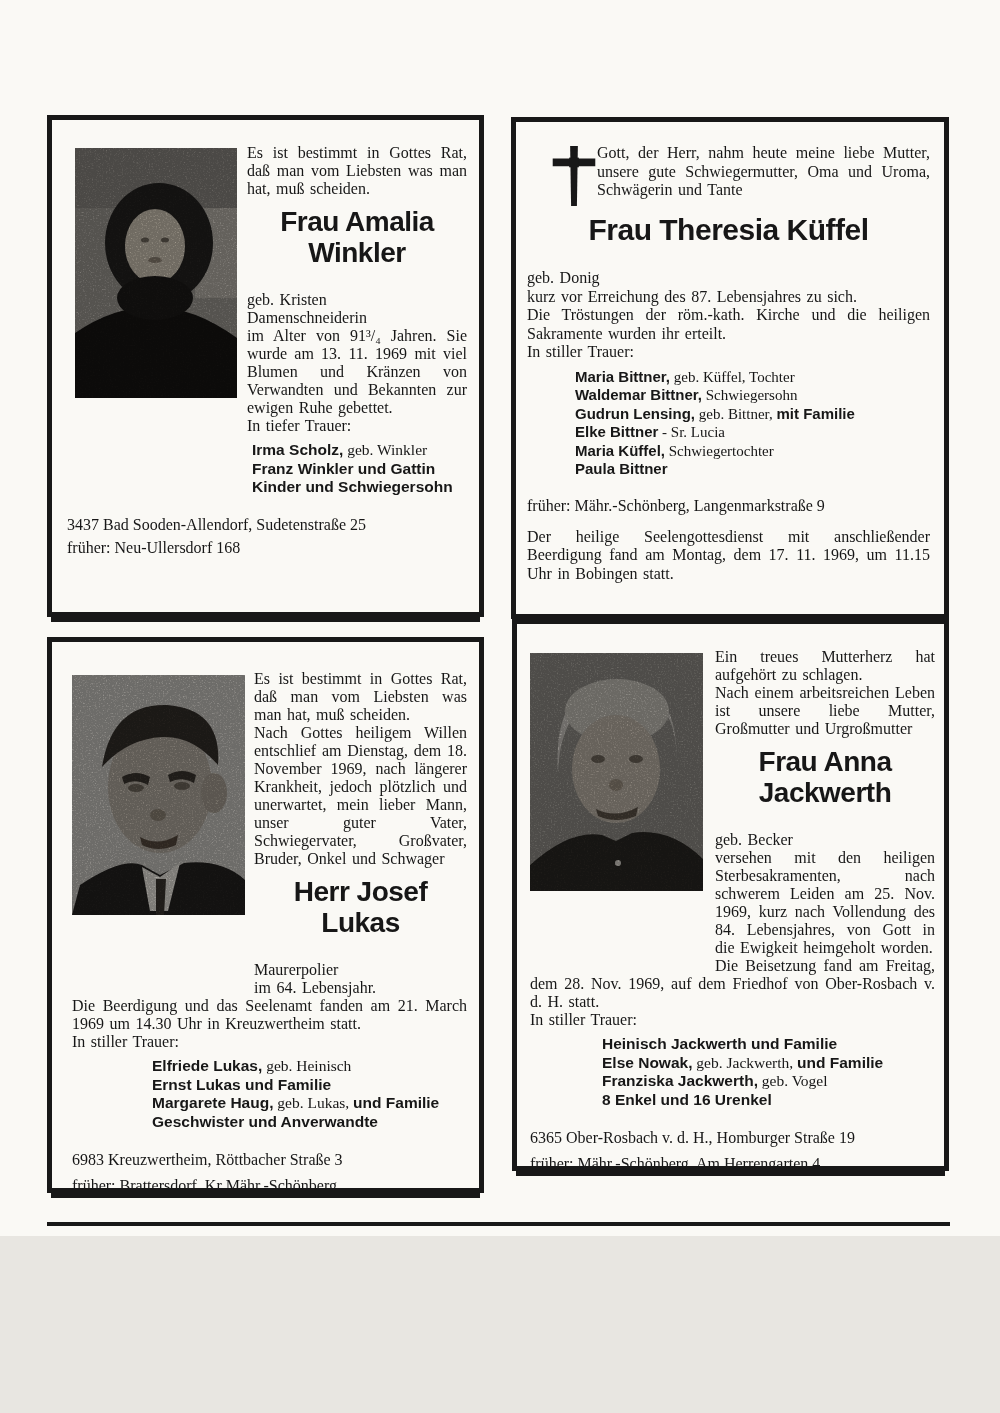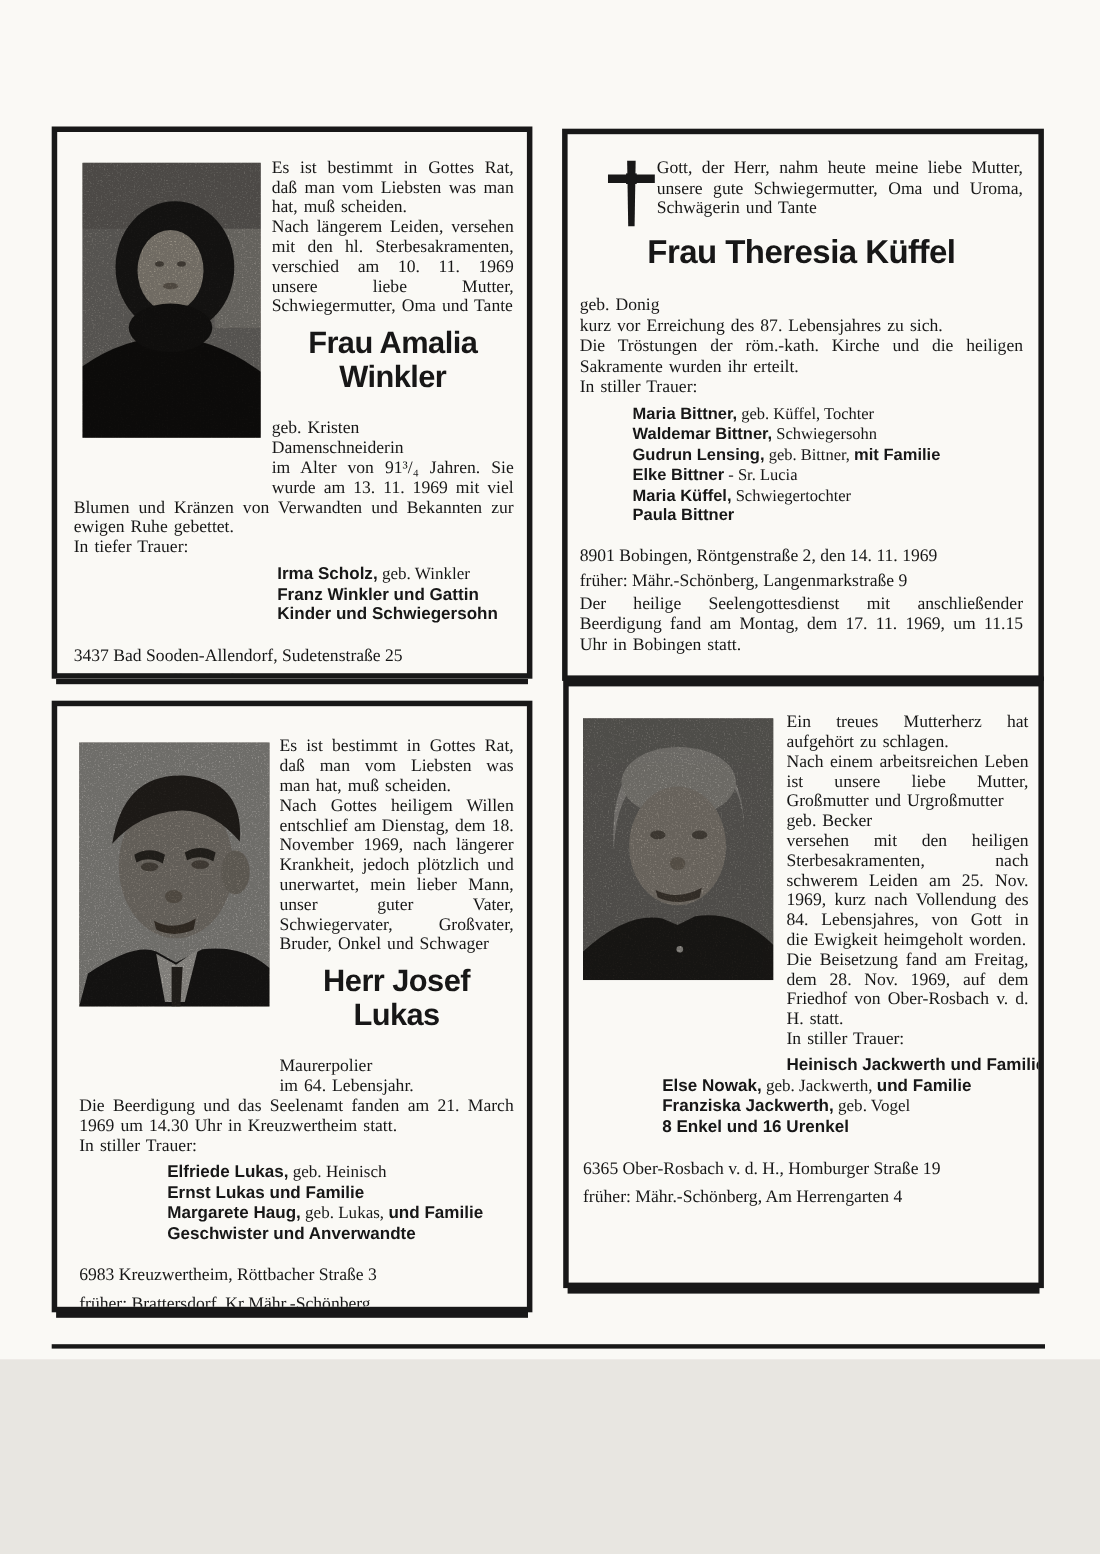--- a/index.html
+++ b/index.html
@@ -88,21 +88,20 @@
         <ellipse cx="80" cy="98" rx="30" ry="37" fill="#cdc4b4"></ellipse>
         <ellipse cx="70" cy="92" rx="4" ry="2.5" fill="#6d655a"></ellipse>
         <ellipse cx="90" cy="92" rx="4" ry="2.5" fill="#6d655a"></ellipse>
         <ellipse cx="80" cy="112" rx="7" ry="3" fill="#8d8274"></ellipse>
         <path d="M0,250 L0,185 Q80,130 162,190 L162,250 Z" fill="#171513"></path>
         <ellipse cx="80" cy="150" rx="38" ry="22" fill="#1d1b19"></ellipse>
         <rect width="162" height="250" filter="url(#gr1)" opacity="0.45"></rect>
       </svg>
     </div>
     <p>Es ist bestimmt in Gottes Rat, daß man vom Liebsten was man hat, muß scheiden.</p>
-    <p class="gap">Nach längerem Leiden, versehen mit den hl. Sterbesakramenten, verschied am 10. 11. 1969 unsere liebe Mutter, Schwiegermutter, Oma und Tante</p>
     <h2 class="name">Frau Amalia Winkler</h2>
     <p class="center-line">geb. Kristen</p>
     <p class="center-line">Damenschneiderin</p>
     <p class="gap">im Alter von 91³/₄ Jahren. Sie wurde am 13. 11. 1969 mit viel Blumen und Kränzen von Verwandten und Bekannten zur ewigen Ruhe gebettet.</p>
     <p class="trauer ind1">In tiefer Trauer:</p>
     <div class="mourners ind1">
       <div><span>Irma Scholz,</span><span class="reg"> geb. Winkler</span></div>
       <div><span>Franz Winkler und Gattin</span></div>
       <div><span>Kinder und Schwiegersohn</span></div>
     </div>
@@ -128,24 +127,23 @@
     <p class="trauer ind2">In stiller Trauer:</p>
     <div class="mourners ind2">
       <div><span>Maria Bittner,</span><span class="reg"> geb. Küffel, Tochter</span></div>
       <div><span>Waldemar Bittner,</span><span class="reg"> Schwiegersohn</span></div>
       <div><span>Gudrun Lensing,</span><span class="reg"> geb. Bittner, </span><span>mit Familie</span></div>
       <div><span>Elke Bittner</span><span class="reg"> - Sr. Lucia</span></div>
       <div><span>Maria Küffel,</span><span class="reg"> Schwiegertochter</span></div>
       <div><span>Paula Bittner</span></div>
     </div>
     <div class="addr">
-      <div>8901 Bobingen, Röntgenstraße 2, den 14. 11. 1969</div>
       <div>früher: Mähr.-Schönberg, Langenmarkstraße 9</div>
     </div>
-    <p class="gap" style="margin-top:1px">Der heilige Seelengottesdienst mit anschließender Beerdigung fand am Montag, dem 17. 11. 1969, um 11.15 Uhr in Bobingen statt.</p>
+    <p class="gap" style="margin-top:11px">Der heilige Seelengottesdienst mit anschließender Beerdigung fand am Montag, dem 17. 11. 1969, um 11.15 Uhr in Bobingen statt.</p>
   </article>
 
   <article class="notice" id="n3">
     <div class="photo">
       <svg viewBox="0 0 173 240" preserveAspectRatio="none" aria-hidden="true">
         <defs>
             <filter id="gr3">
               <feTurbulence type="fractalNoise" baseFrequency="0.7" numOctaves="2" seed="11" stitchTiles="stitch"></feTurbulence>
               <feColorMatrix type="matrix" values="0 0 0 0 0  0 0 0 0 0  0 0 0 0 0  0.7 0.7 0.7 0 0"></feColorMatrix>
             </filter>
@@ -202,20 +200,21 @@
         <ellipse cx="106" cy="106" rx="7" ry="4" fill="#6e665b"></ellipse>
         <ellipse cx="86" cy="132" rx="7" ry="6" fill="#998e7f"></ellipse>
         <path d="M66,156 Q86,166 108,154 L106,163 Q86,171 68,163 Z" fill="#5b5146"></path>
         <path d="M0,238 L0,212 Q40,176 72,182 L86,188 L102,180 Q140,174 173,206 L173,238 Z" fill="#2a2723"></path>
         <circle cx="88" cy="210" r="3" fill="#d8d4cc"></circle>
         <rect width="173" height="238" filter="url(#gr4)" opacity="0.45"></rect>
       </svg>
     </div>
     <p>Ein treues Mutterherz hat aufgehört zu schlagen.</p>
     <p class="gap">Nach einem arbeitsreichen Leben ist unsere liebe Mutter, Großmutter und Urgroßmutter</p>
+    <h2 class="name">Frau Anna Jackwerth</h2>
     <p class="center-line">geb. Becker</p>
     <p class="gap">versehen mit den heiligen Sterbesakramenten, nach schwerem Leiden am 25. Nov. 1969, kurz nach Vollendung des 84. Lebensjahres, von Gott in die Ewigkeit heimgeholt worden.</p>
     <p class="gap">Die Beisetzung fand am Freitag, dem 28. Nov. 1969, auf dem Friedhof von Ober-Rosbach v. d. H. statt.</p>
     <p class="trauer ind4">In stiller Trauer:</p>
     <div class="mourners ind4">
       <div><span>Heinisch Jackwerth und Familie</span></div>
       <div><span>Else Nowak,</span><span class="reg"> geb. Jackwerth, </span><span>und Familie</span></div>
       <div><span>Franziska Jackwerth,</span><span class="reg"> geb. Vogel</span></div>
       <div><span>8 Enkel und 16 Urenkel</span></div>
     </div>

